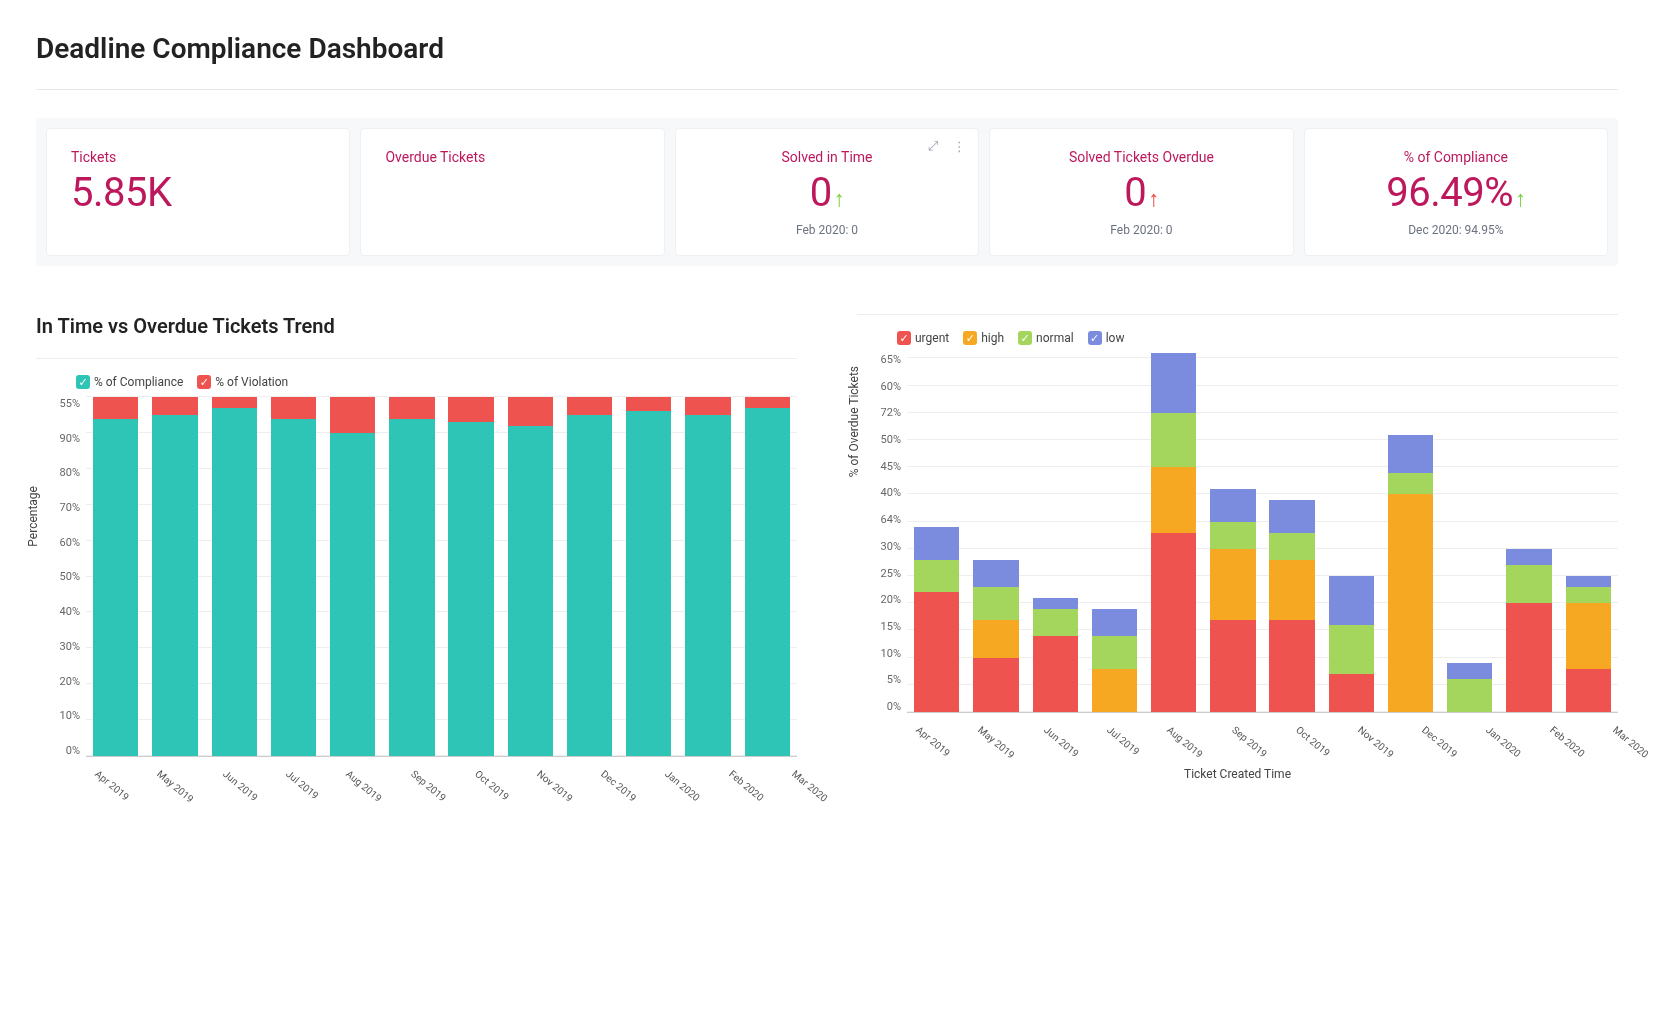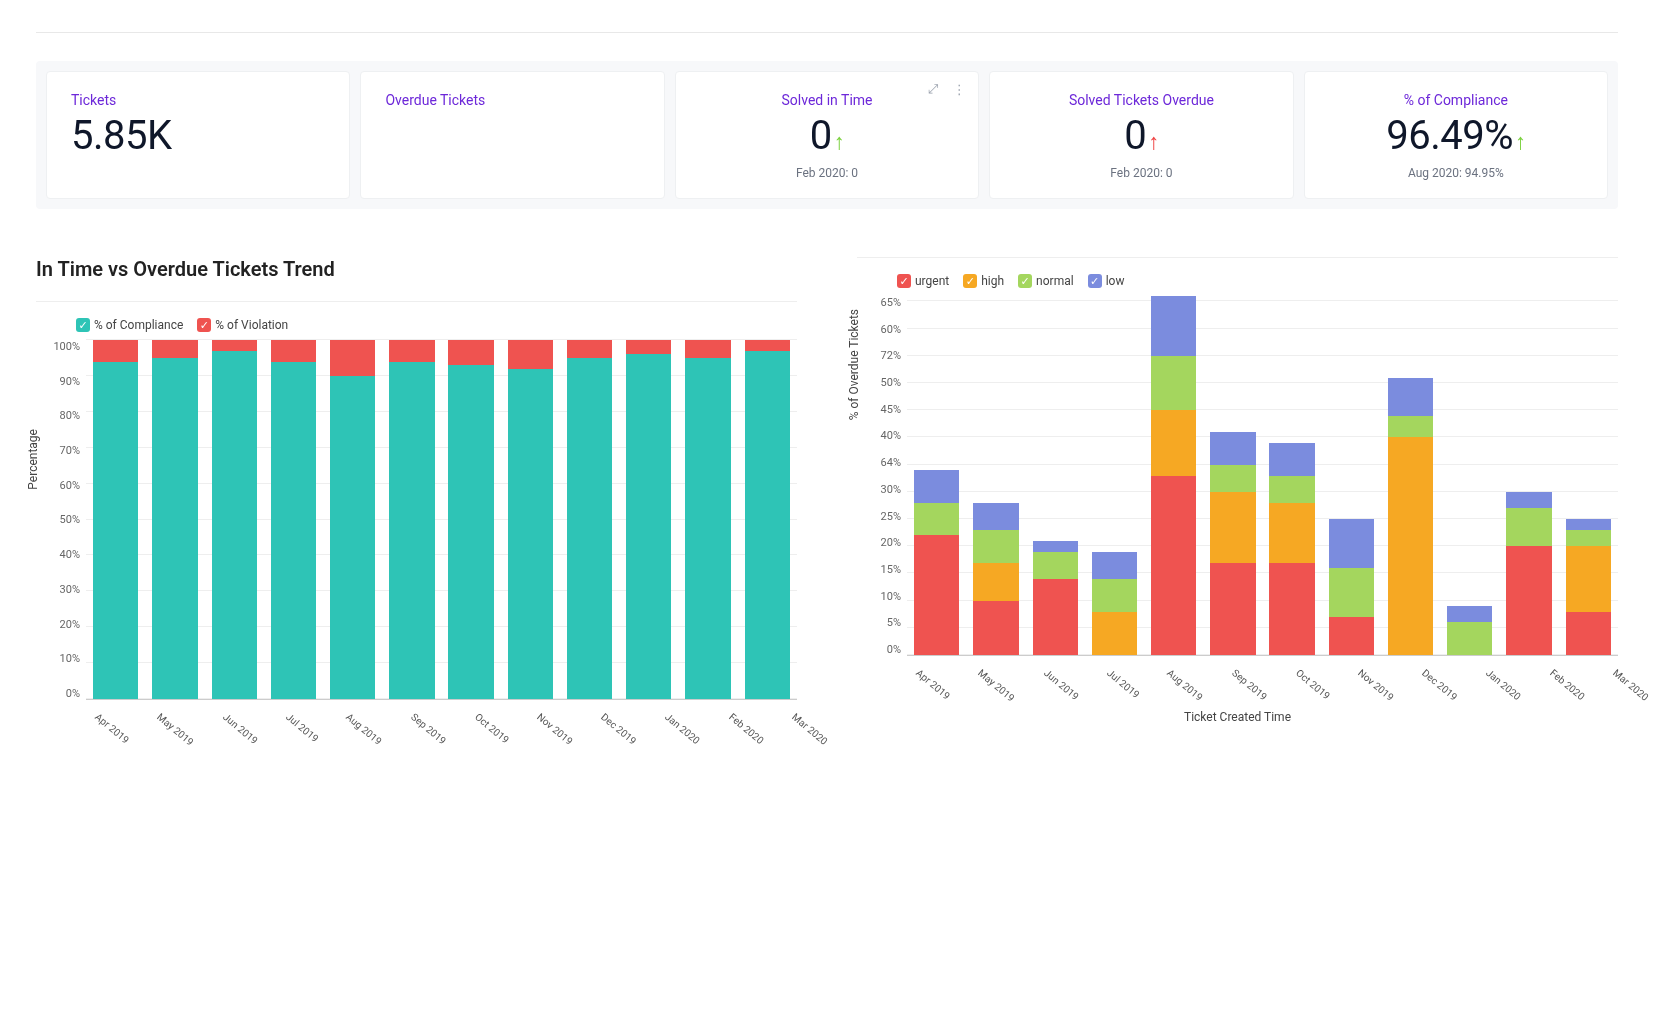--- a/index.html
+++ b/index.html
@@ -35,27 +35,27 @@
     flex: 1;
     background: #fff;
     border: 1px solid #eef0f2;
     border-radius: 4px;
     padding: 20px 24px 18px;
     position: relative;
   }
   .kpi-card.center { text-align: center; }
   .kpi-label {
     font-size: 14px;
-    color: #6d28d9;
+    color: #be185d;
     margin-bottom: 6px;
   }
   .kpi-value {
     font-size: 40px;
     font-weight: 400;
-    color: #0f172a;
+    color: #be185d;
     line-height: 1.1;
     letter-spacing: -0.5px;
   }
   .kpi-sub {
     font-size: 12px;
     color: #6b7280;
     margin-top: 8px;
   }
   .kpi-arrow-up-green::after {
     content: "↑";
@@ -211,20 +211,21 @@
   .c-teal   { background: #2ec4b6; }
   .c-red    { background: #ef5350; }
   .c-orange { background: #f6a823; }
   .c-green  { background: #a4d65e; }
   .c-blue   { background: #7b8cde; }
 </style>
 </head>
 <body>
 
 <div class="page">
+  <h1 class="page-title">Deadline Compliance Dashboard</h1>
   <hr class="divider">
 
   <div class="kpi-row" id="kpi-row">
       <div class="kpi-card">
         <div class="kpi-label">Tickets</div>
         <div class="kpi-value">5.85K</div>
       </div>
       <div class="kpi-card">
         <div class="kpi-label">Overdue Tickets</div>
       </div>
@@ -238,42 +239,42 @@
         <div class="kpi-sub">Feb 2020: 0</div>
       </div>
       <div class="kpi-card center">
         <div class="kpi-label">Solved Tickets Overdue</div>
         <div class="kpi-value kpi-arrow-up-red">0</div>
         <div class="kpi-sub">Feb 2020: 0</div>
       </div>
       <div class="kpi-card center">
         <div class="kpi-label">% of Compliance</div>
         <div class="kpi-value kpi-arrow-up-green">96.49%</div>
-        <div class="kpi-sub">Aug 2020: 94.95%</div>
+        <div class="kpi-sub">Dec 2020: 94.95%</div>
       </div>
     </div>
 
   <div class="charts-row">
     <div class="chart-panel">
       <h2 class="chart-title">In Time vs Overdue Tickets Trend</h2>
       <div class="chart-box">
         <div class="legend" id="legend1">
             <span class="legend-item">
               <span class="swatch c-teal"></span>
               <span>% of Compliance</span>
             </span>
             <span class="legend-item">
               <span class="swatch c-red"></span>
               <span>% of Violation</span>
             </span>
           </div>
         <div class="plot">
           <div class="y-axis-label">Percentage</div>
           <div class="y-axis" id="yaxis1">
-              <div>100%</div>
+              <div>55%</div>
               <div>90%</div>
               <div>80%</div>
               <div>70%</div>
               <div>60%</div>
               <div>50%</div>
               <div>40%</div>
               <div>30%</div>
               <div>20%</div>
               <div>10%</div>
               <div>0%</div>

